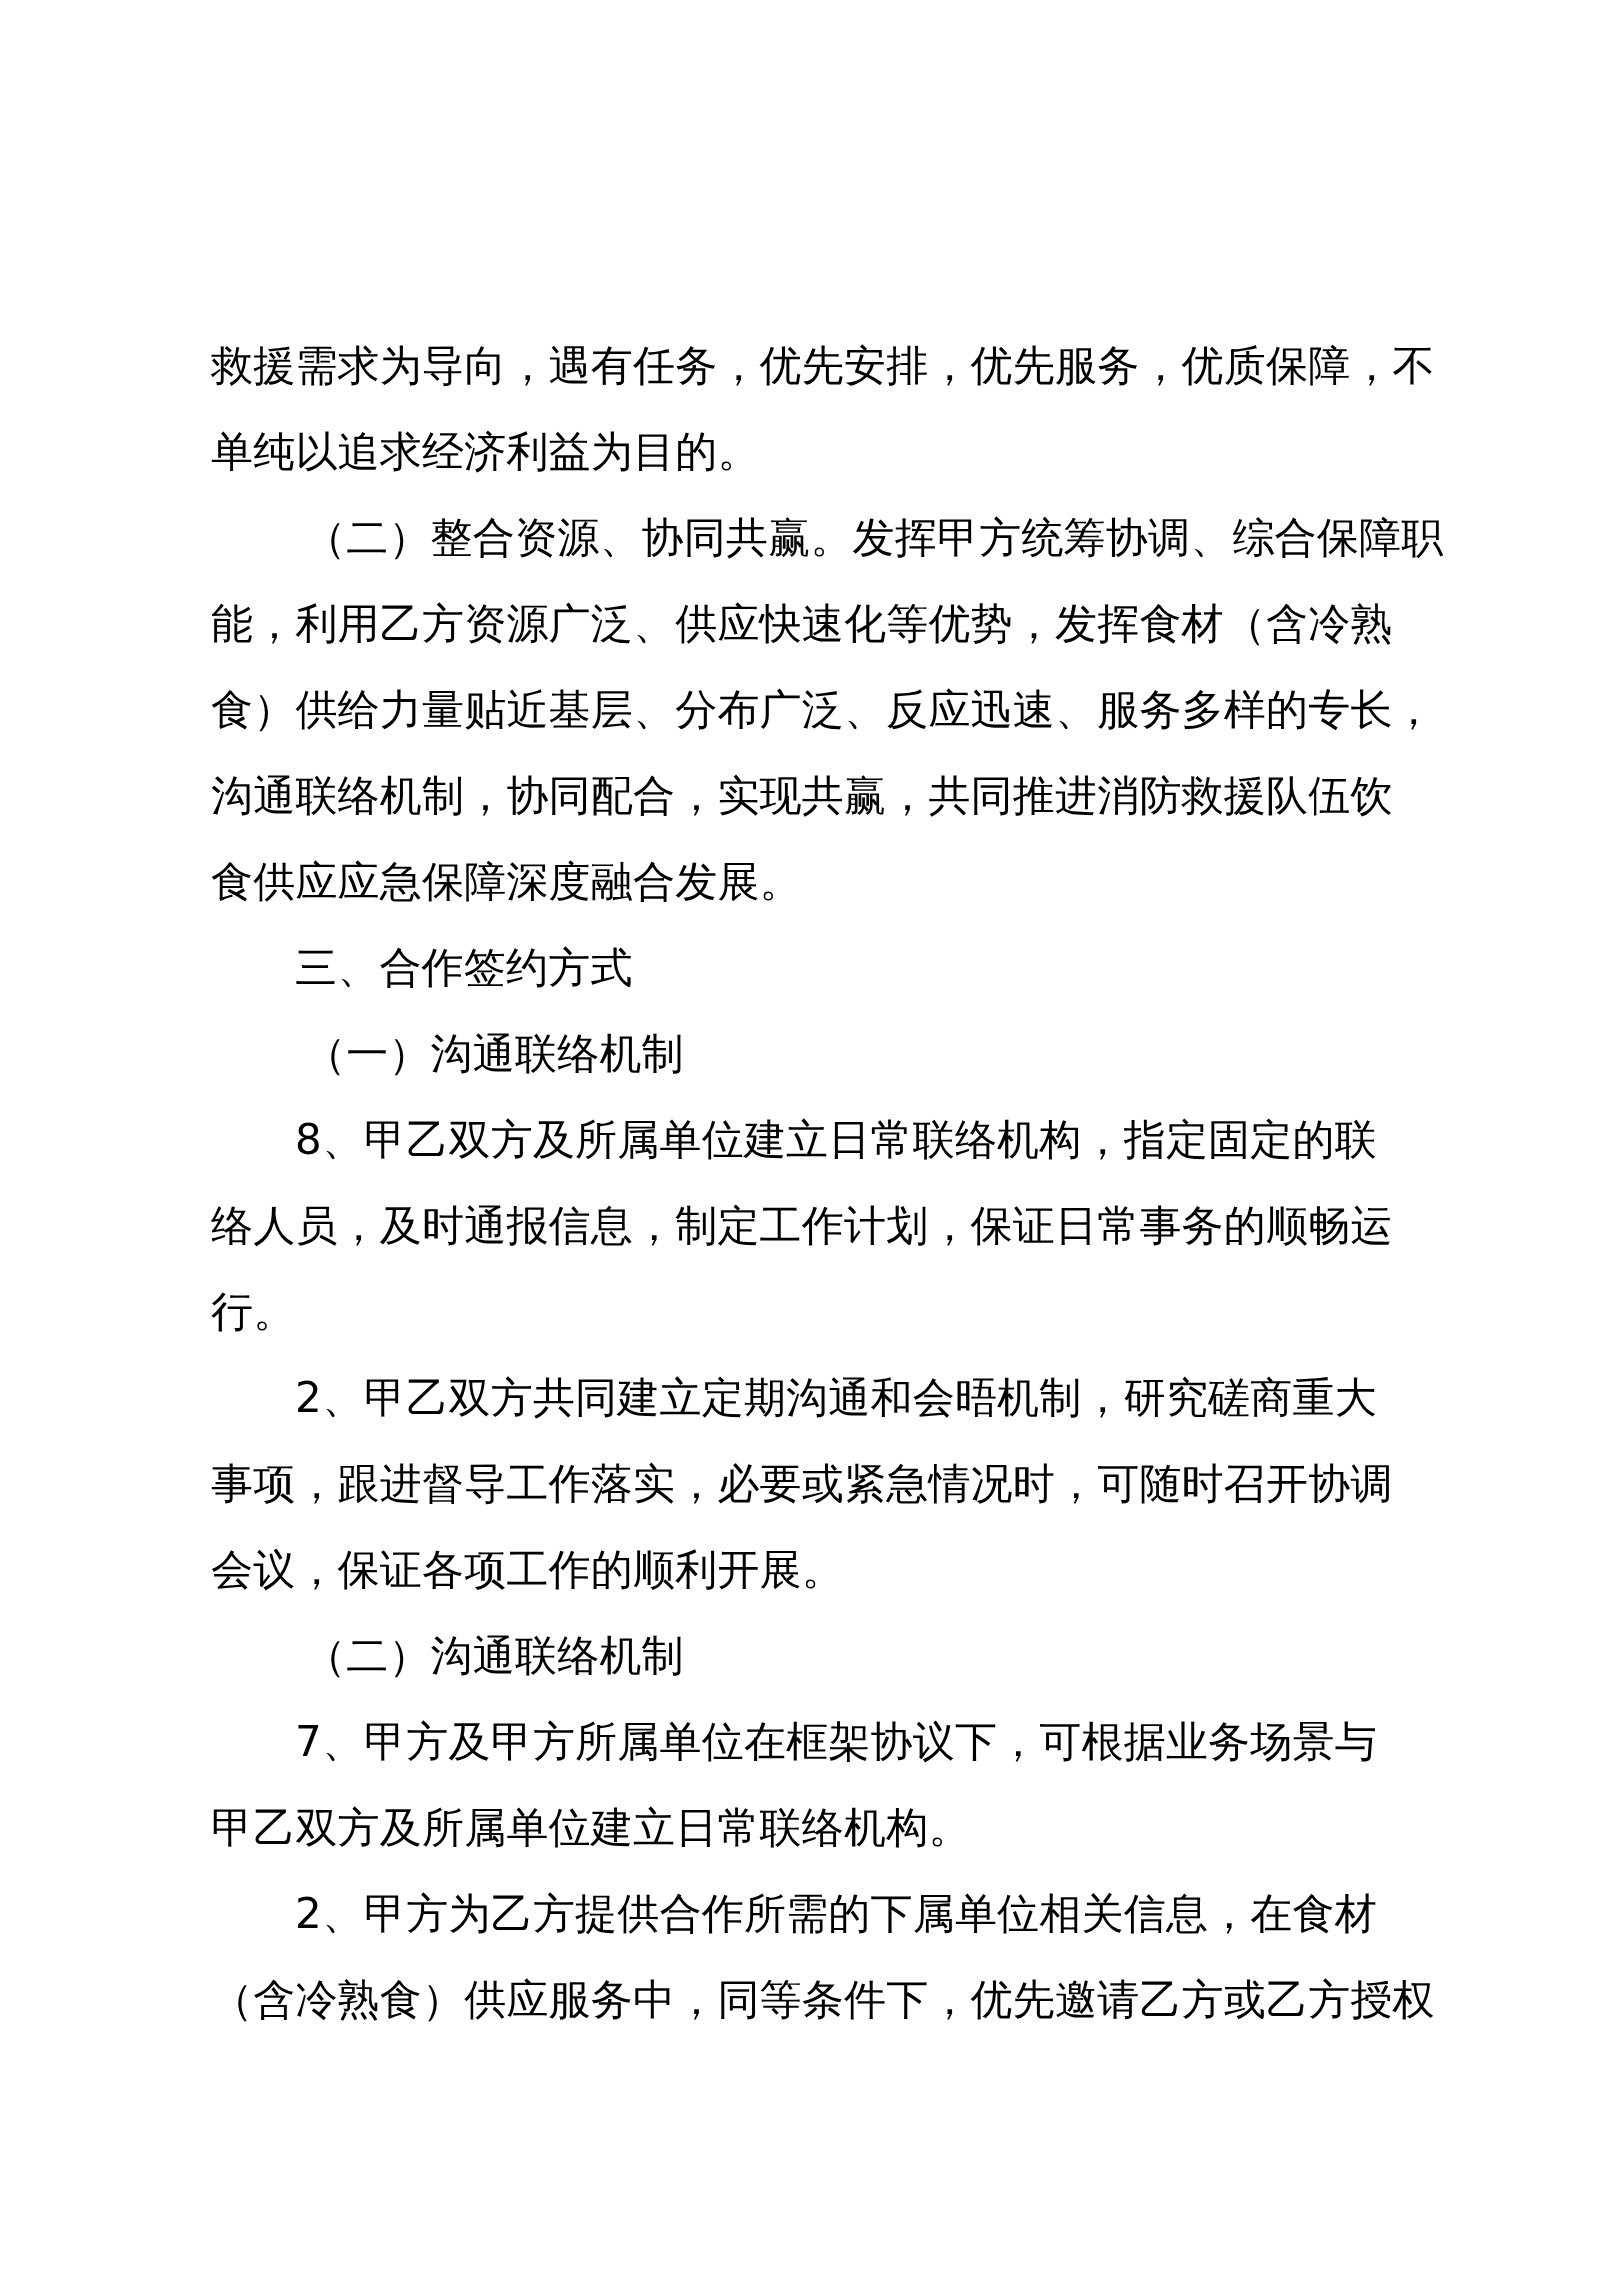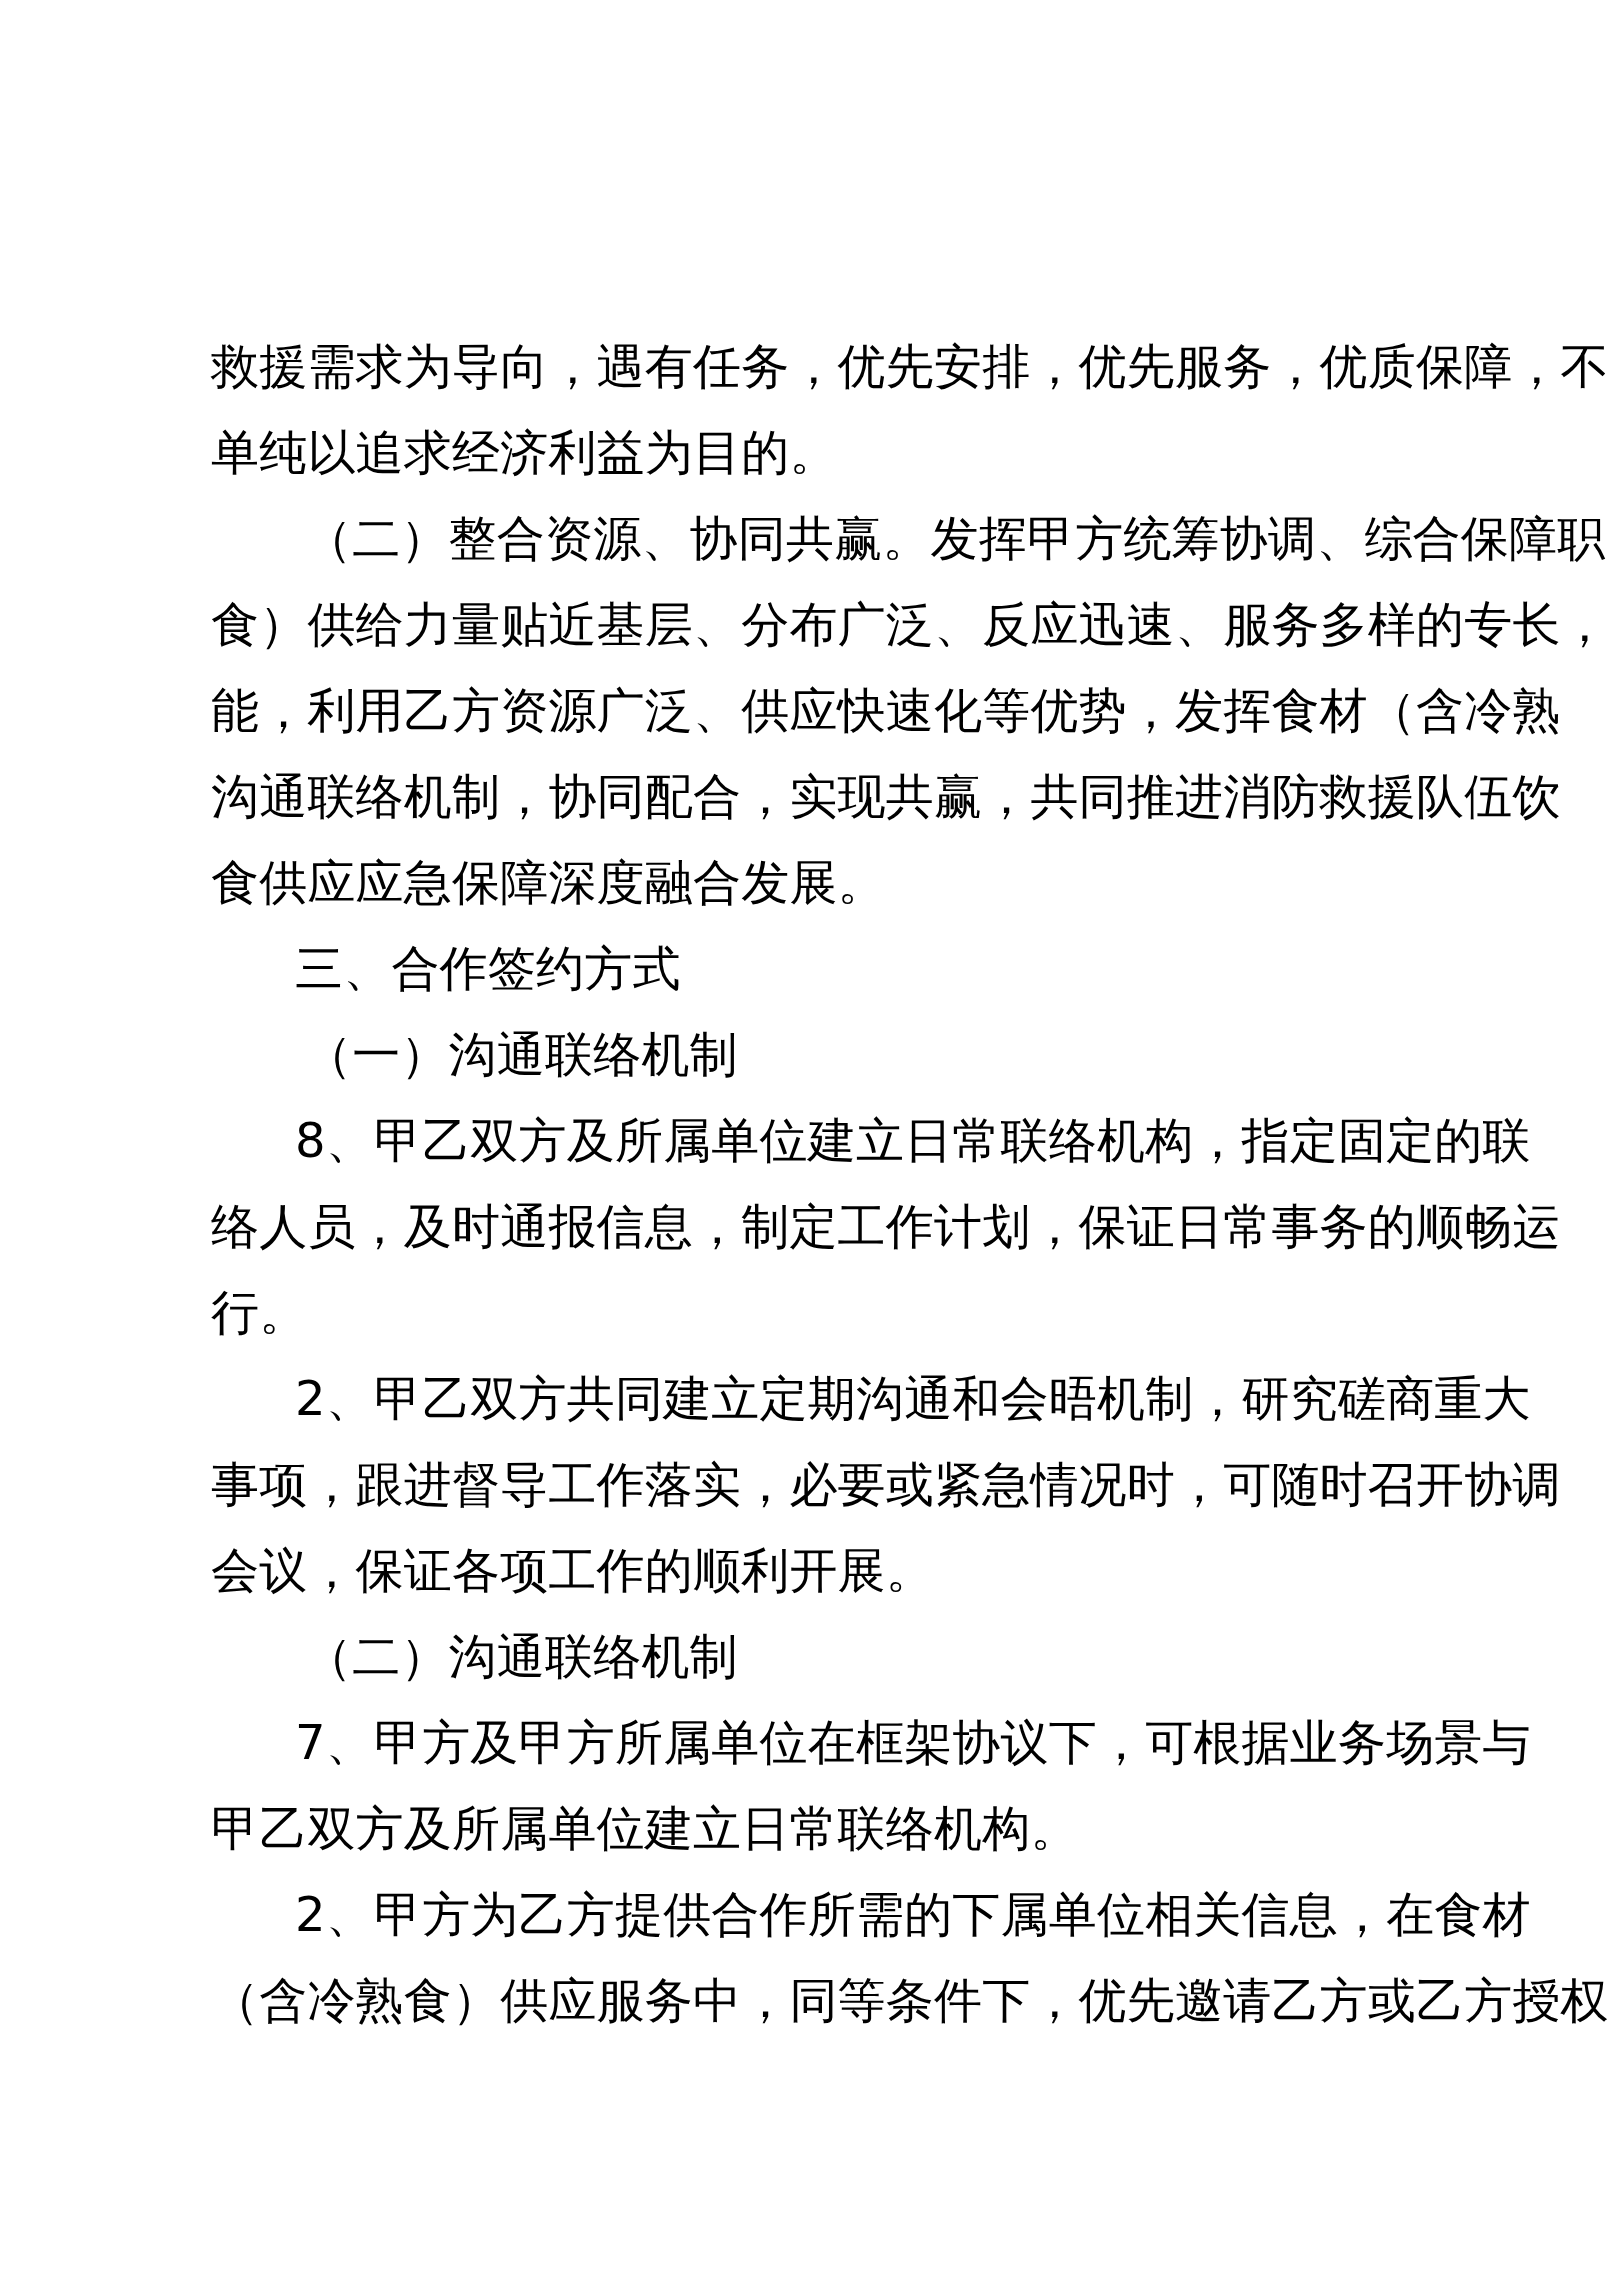--- a/index.html
+++ b/index.html
@@ -17,43 +17,43 @@
     }
     .page {
       position: absolute;
       left: 211px;
       top: 323px;
       width: 1215px;
     }
     .line {
       height: 86px;
       line-height: 86px;
-      font-size: 48px;
+      font-size: 42px;
       white-space: nowrap;
       letter-spacing: 0.2px;
     }
     .indent1 { padding-left: 84px; }
     .indent2 { padding-left: 93px; text-align: right; }
     .sub-heading { padding-left: 93px; }
     .heading { padding-left: 84px; }
   </style>
 </head>
 <body>
 
 <div class="page">
 
   <div>
     <div class="line">救援需求为导向，遇有任务，优先安排，优先服务，优质保障，不</div>
     <div class="line">单纯以追求经济利益为目的。</div>
   </div>
 
   <div>
     <div class="line indent2">（二）整合资源、协同共赢。发挥甲方统筹协调、综合保障职</div>
+    <div class="line">能，利用乙方资源广泛、供应快速化等优势，发挥食材（含冷熟</div>
     <div class="line">食）供给力量贴近基层、分布广泛、反应迅速、服务多样的专长，</div>
-    <div class="line">能，利用乙方资源广泛、供应快速化等优势，发挥食材（含冷熟</div>
     <div class="line">沟通联络机制，协同配合，实现共赢，共同推进消防救援队伍饮</div>
     <div class="line">食供应应急保障深度融合发展。</div>
   </div>
 
   <div>
     <div class="line heading">三、合作签约方式</div>
   </div>
 
   <div>
     <div class="line sub-heading">（一）沟通联络机制</div>

